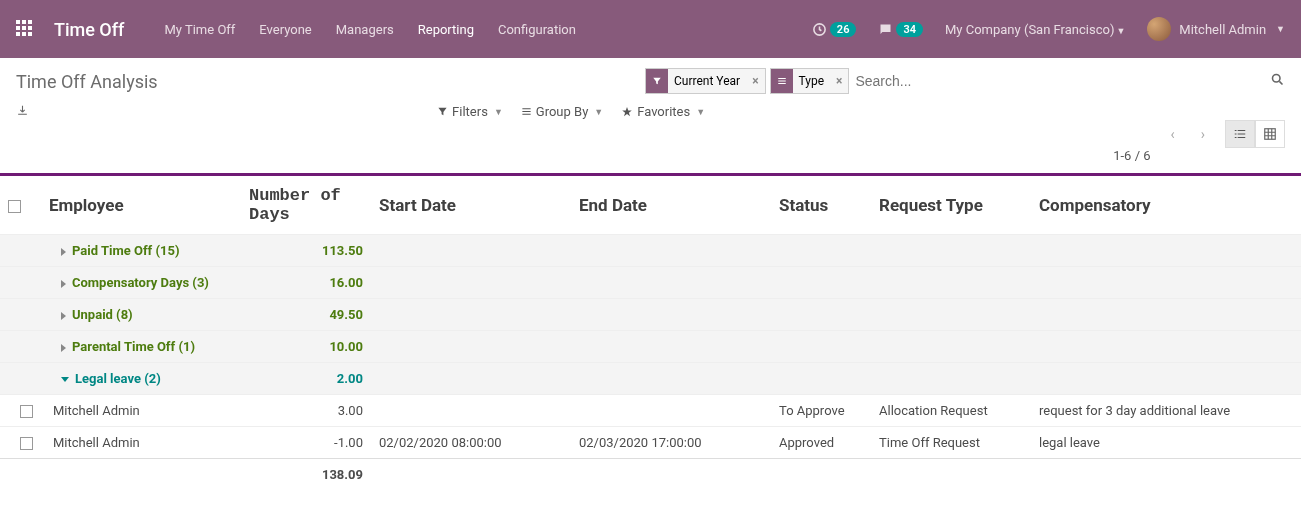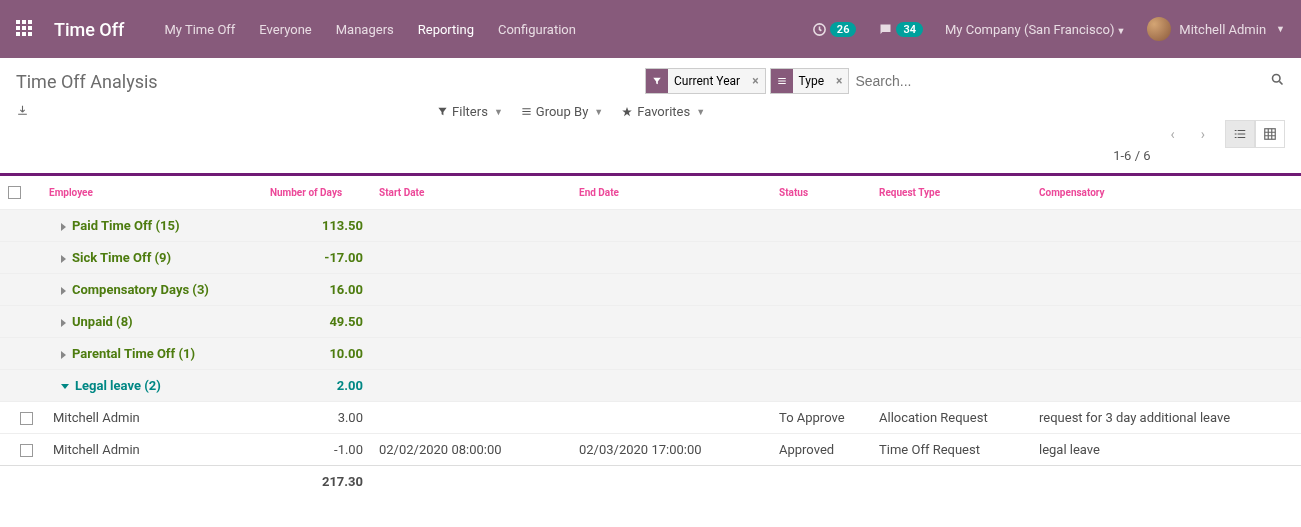--- a/index.html
+++ b/index.html
@@ -35,22 +35,22 @@
 .toolbar-mid { margin-left: auto; display: flex; gap: 18px; }
 .toolbar-btn { color: #555; cursor: pointer; font-size: 13px; display: flex; align-items: center; gap: 4px; }
 .toolbar-right { margin-left: auto; display: flex; align-items: center; gap: 14px; }
 .pager { color: #555; font-size: 13px; margin-top: 44px; }
 .pager-arrow { color: #aaa; cursor: pointer; padding: 4px 6px; font-size: 14px; }
 .view-switch { display: flex; }
 .view-btn { width: 30px; height: 28px; border: 1px solid #ddd; display: flex; align-items: center; justify-content: center; cursor: pointer; color: #666; }
 .view-btn.active { background: #e8e8e8; }
 
 table { width: 100%; border-collapse: collapse; }
-th { text-align: left; font-weight: 700; color: #ec4899; padding: 10px 8px; font-size: 10px; vertical-align: middle; }
-th.num { text-align: center; }
+th { text-align: left; font-weight: 700; color: #404040; padding: 10px 8px; font-size: 17px; vertical-align: middle; }
+th.num { text-align: left; font-family: Liberation Mono, monospace; }
 td { padding: 8px 8px; border-top: 1px solid #eee; font-size: 13px; vertical-align: middle; }
 td.num { text-align: right; }
 .group-row { background: #f4f4f4; cursor: pointer; }
 .group-row td { font-weight: 700; color: #4d7c0f; }
 .group-row.expanded td.group-label { color: #008784; }
 .group-label { padding-left: 20px; }
 .caret-tri { display: inline-block; width: 0; height: 0; margin-right: 6px; vertical-align: middle; }
 .caret-right { border-top: 4px solid transparent; border-bottom: 4px solid transparent; border-left: 5px solid #888; }
 .caret-down { border-left: 4px solid transparent; border-right: 4px solid transparent; border-top: 5px solid #008784; }
 .data-row td:first-child { padding-left: 20px; }
@@ -212,30 +212,20 @@
         <td class="group-label"><span class="caret-tri caret-right"></span>Paid Time Off (15)</td>
         <td class="num">113.50</td>
         <td></td>
         <td></td>
         <td></td>
         <td></td>
         <td></td>
       </tr>
       <tr class="group-row">
         <td></td>
-        <td class="group-label"><span class="caret-tri caret-right"></span>Sick Time Off (9)</td>
-        <td class="num">-17.00</td>
-        <td></td>
-        <td></td>
-        <td></td>
-        <td></td>
-        <td></td>
-      </tr>
-      <tr class="group-row">
-        <td></td>
         <td class="group-label"><span class="caret-tri caret-right"></span>Compensatory Days (3)</td>
         <td class="num">16.00</td>
         <td></td>
         <td></td>
         <td></td>
         <td></td>
         <td></td>
       </tr>
       <tr class="group-row">
         <td></td>
@@ -285,21 +275,21 @@
         <td>02/03/2020 17:00:00</td>
         <td>Approved</td>
         <td>Time Off Request</td>
         <td>legal leave</td>
       </tr>
     </tbody>
   <tfoot>
     <tr class="footer-row">
       <td></td>
         <td></td>
-      <td class="num">217.30</td>
+      <td class="num">138.09</td>
       <td></td>
         <td></td>
         <td></td>
         <td></td>
         <td></td>
     </tr>
   </tfoot>
 </table>
 
 </body></html>

